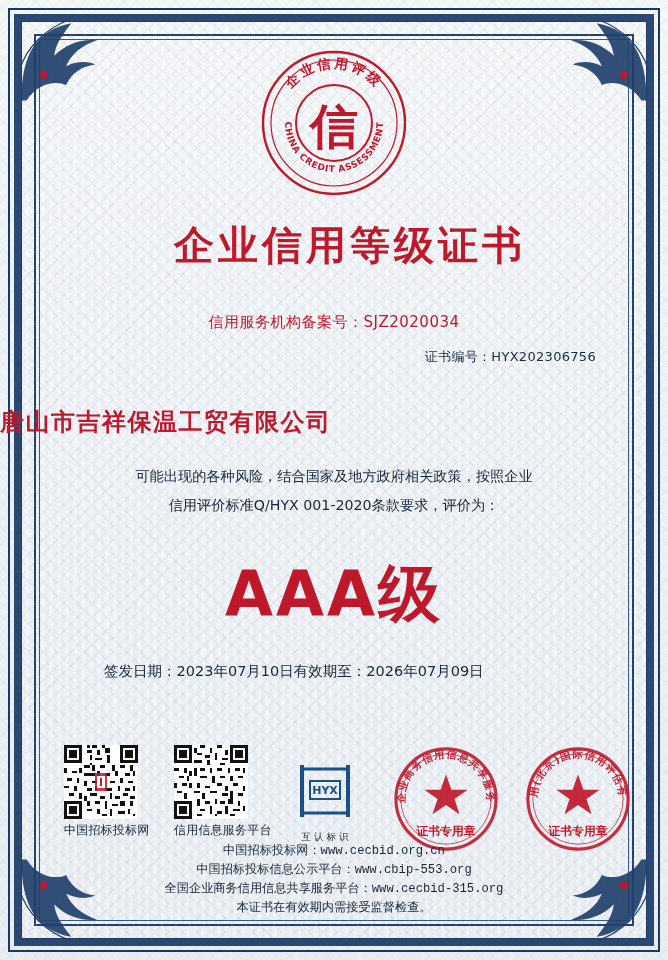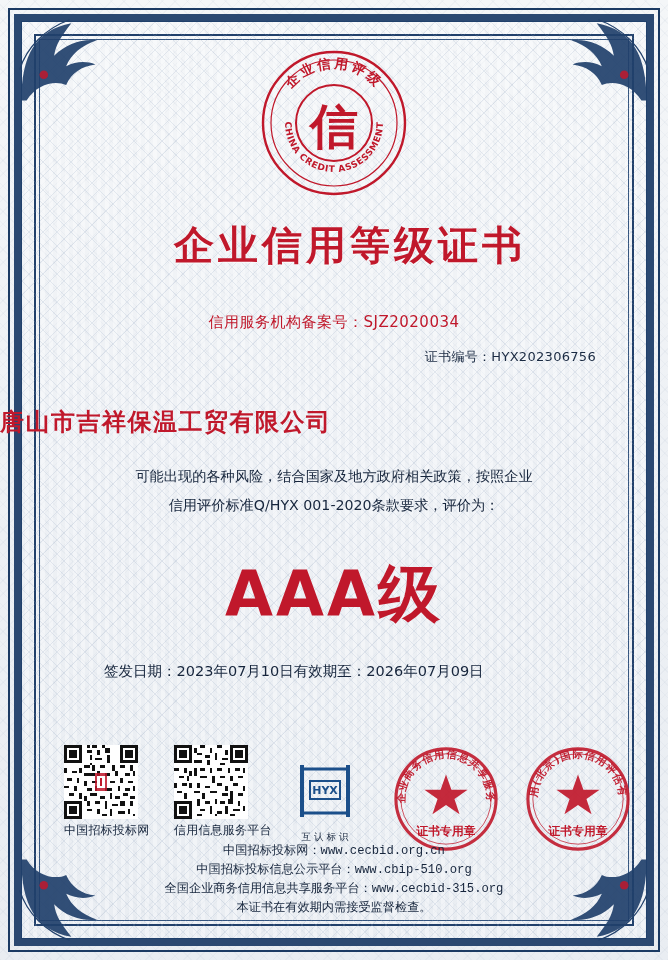--- a/index.html
+++ b/index.html
@@ -526,18 +526,18 @@
       <text font-family="DejaVu Sans, sans-serif" font-size="10.5" font-weight="bold" fill="#c0182b" letter-spacing="1.2" opacity="0.95">
         <textPath href="#ringR" startOffset="50%" text-anchor="middle">华夏信用(北京)国际信用评估有限公司</textPath>
       </text>
       <path d="M55 30 L60.5 45.5 L77 45.5 L63.6 55 L68.8 70.5 L55 61 L41.2 70.5 L46.4 55 L33 45.5 L49.5 45.5 Z" fill="#c0182b" opacity="0.92"></path>
       <text x="55" y="92" text-anchor="middle" font-family="DejaVu Sans, sans-serif" font-size="12" font-weight="bold" fill="#c0182b">证书专用章</text>
     </svg>
   </div>
 
   <div class="footer">
     <div>中国招标投标网：www.cecbid.org.cn</div>
-    <div>中国招标投标信息公示平台：www.cbip-510.org</div>
+    <div>中国招标投标信息公示平台：www.cbip-553.org</div>
     <div>全国企业商务信用信息共享服务平台：www.cecbid-315.org</div>
     <div>本证书在有效期内需接受监督检查。</div>
   </div>
 
 </div>
 
 </body></html>

